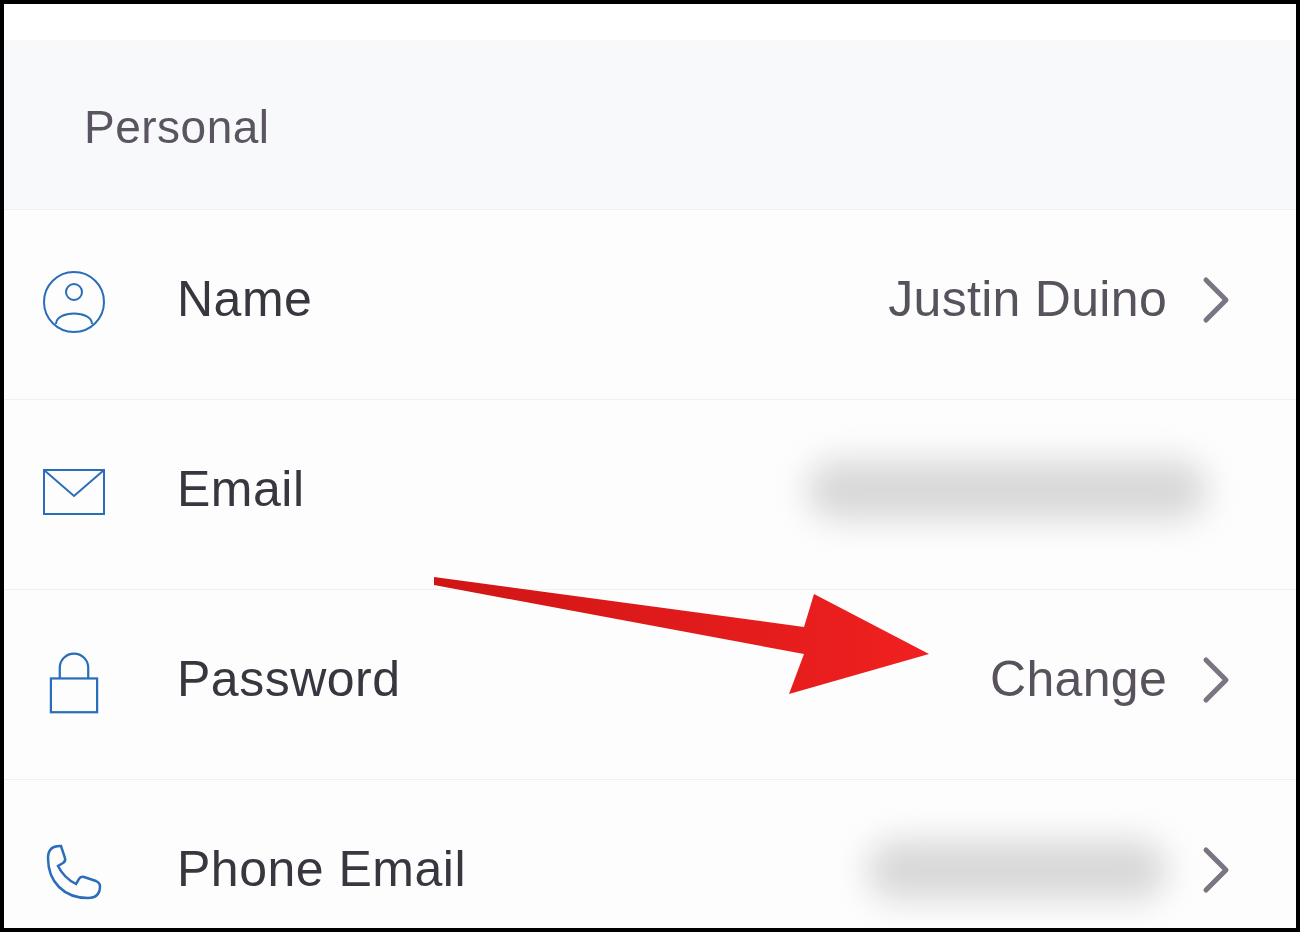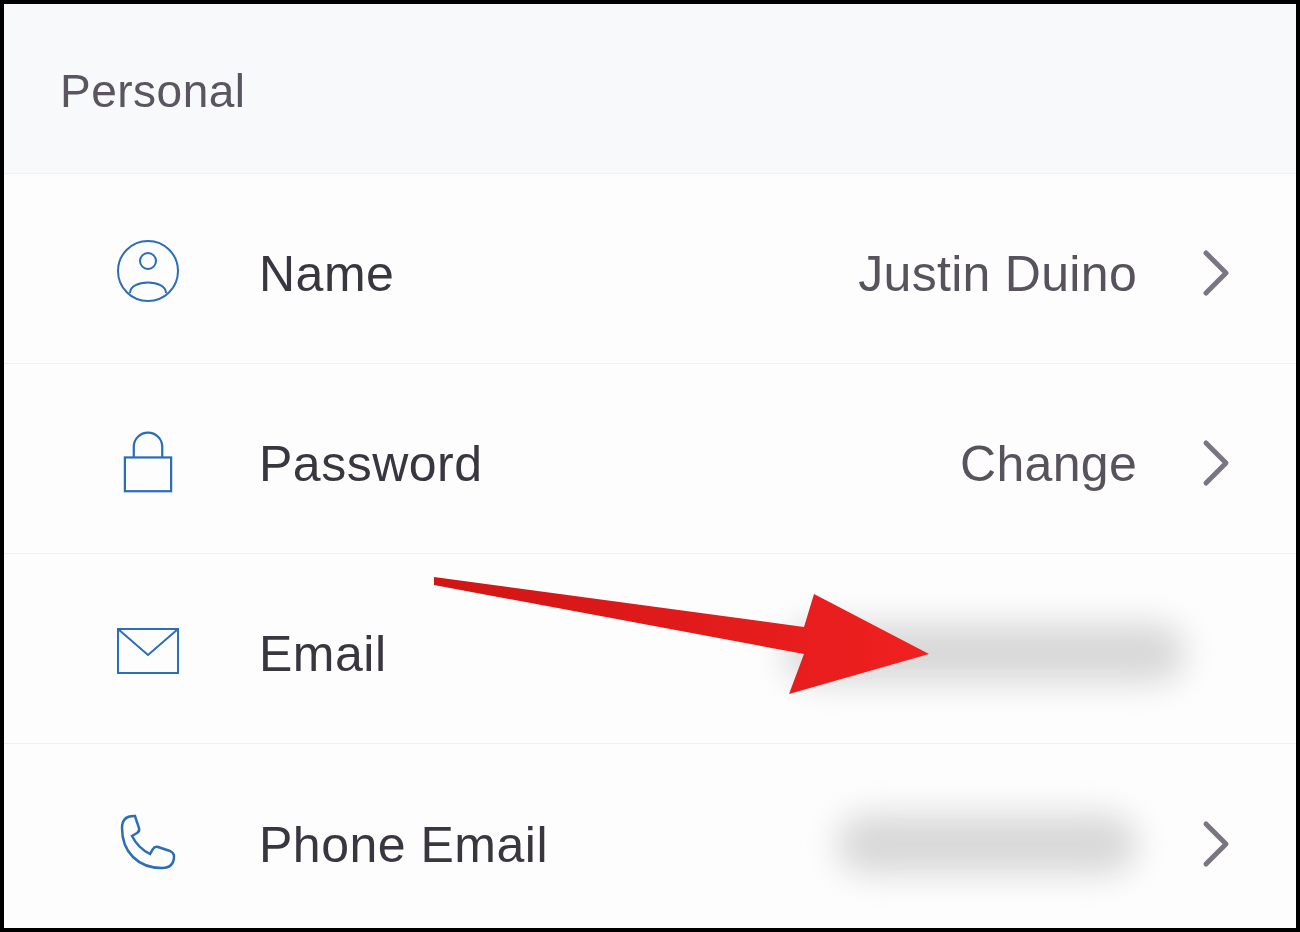--- a/index.html
+++ b/index.html
@@ -15,41 +15,41 @@
       border: 4px solid #000;
       position: relative;
       overflow: hidden;
     }
     .container {
       width: 100%;
       height: 100%;
       background: #f9fafc;
     }
     .section-header {
-      padding: 60px 0 55px 56px;
+      padding: 60px 0 55px 80px;
       background: #f7f9fb;
       border-bottom: 1px solid #eef0f3;
+      margin-top: 36px;
     }
     .section-header-text {
       font-size: 46px;
       font-weight: 300;
       color: #5a5560;
       letter-spacing: 0.5px;
     }
     .list {
       background: #fdfdfe;
     }
     .list-item {
       display: flex;
-      align-items: flex-end;
-      padding: 60px 60px 60px 112px;
+      align-items: flex-start;
+      padding: 60px 60px 60px 38px;
       border-bottom: 1px solid #eef0f3;
       cursor: pointer;
       min-height: 190px;
-      gap: 8px;
     }
     .list-item:last-child {
       border-bottom: none;
     }
     .icon-slot {
       width: 80px;
       display: flex;
       align-items: center;
       justify-content: flex-start;
       flex-shrink: 0;
@@ -66,21 +66,21 @@
       flex: 0 0 auto;
       letter-spacing: 0.5px;
     }
     .spacer {
       flex: 1;
     }
     .value {
       font-size: 50px;
       font-weight: 300;
       color: #57525c;
-      margin-right: 51px;
+      margin-right: 29px;
       letter-spacing: 0.3px;
     }
     .value.blurred {
       filter: blur(16px);
       color: #888;
       background: #d8d8d8;
       border-radius: 30px;
       padding: 10px 40px;
       min-width: 400px;
       min-height: 60px;
@@ -133,45 +133,45 @@
       <span class="value">Justin Duino</span>
       <span class="chevron">
         <svg viewBox="0 0 28 48" fill="none" stroke="#7a7580" stroke-width="5" stroke-linecap="round" stroke-linejoin="round">
           <polyline points="4,4 24,24 4,44"></polyline>
         </svg>
       </span>
     </div>
 
     <div class="list-item">
       <span class="icon-slot">
+        <svg viewBox="0 0 64 48" fill="none" stroke="#2a6db8" stroke-width="2">
+          <rect x="2" y="2" width="60" height="44"></rect>
+          <polyline points="2,2 32,28 62,2"></polyline>
+        </svg>
+      </span>
+      <span class="label">Email</span>
+      <span class="spacer"></span>
+      <span class="value blurred"></span>
+    </div>
+
+    <div class="list-item">
+      <span class="icon-slot">
         <svg viewBox="0 0 64 72" fill="none" stroke="#2a6db8" stroke-width="2.5">
           <rect x="6" y="32" width="52" height="38"></rect>
           <path d="M16 32 V20 a16 16 0 0 1 32 0 V32"></path>
         </svg>
       </span>
       <span class="label">Password</span>
       <span class="spacer"></span>
       <span class="value">Change</span>
       <span class="chevron">
         <svg viewBox="0 0 28 48" fill="none" stroke="#7a7580" stroke-width="5" stroke-linecap="round" stroke-linejoin="round">
           <polyline points="4,4 24,24 4,44"></polyline>
         </svg>
       </span>
-    </div>
-
-    <div class="list-item">
-      <span class="icon-slot">
-        <svg viewBox="0 0 64 48" fill="none" stroke="#2a6db8" stroke-width="2">
-          <rect x="2" y="2" width="60" height="44"></rect>
-          <polyline points="2,2 32,28 62,2"></polyline>
-        </svg>
-      </span>
-      <span class="label">Email</span>
-      <span class="spacer"></span>
-      <span class="value blurred"></span>
     </div>
 
     <div class="list-item">
       <span class="icon-slot">
         <svg viewBox="0 0 64 64" fill="none" stroke="#2a6db8" stroke-width="2.5">
           <path d="M18 6 C10 6, 6 10, 6 18 C6 42, 22 58, 46 58 C54 58, 58 54, 58 46 C58 44, 56 42, 54 41 L42 37 C40 36.5, 38 37, 37 39 L34 44 C26 40, 20 34, 16 26 L21 23 C23 22, 23.5 20, 23 18 L19 6 Z"></path>
         </svg>
       </span>
       <span class="label">Phone Email</span>
       <span class="spacer"></span>

